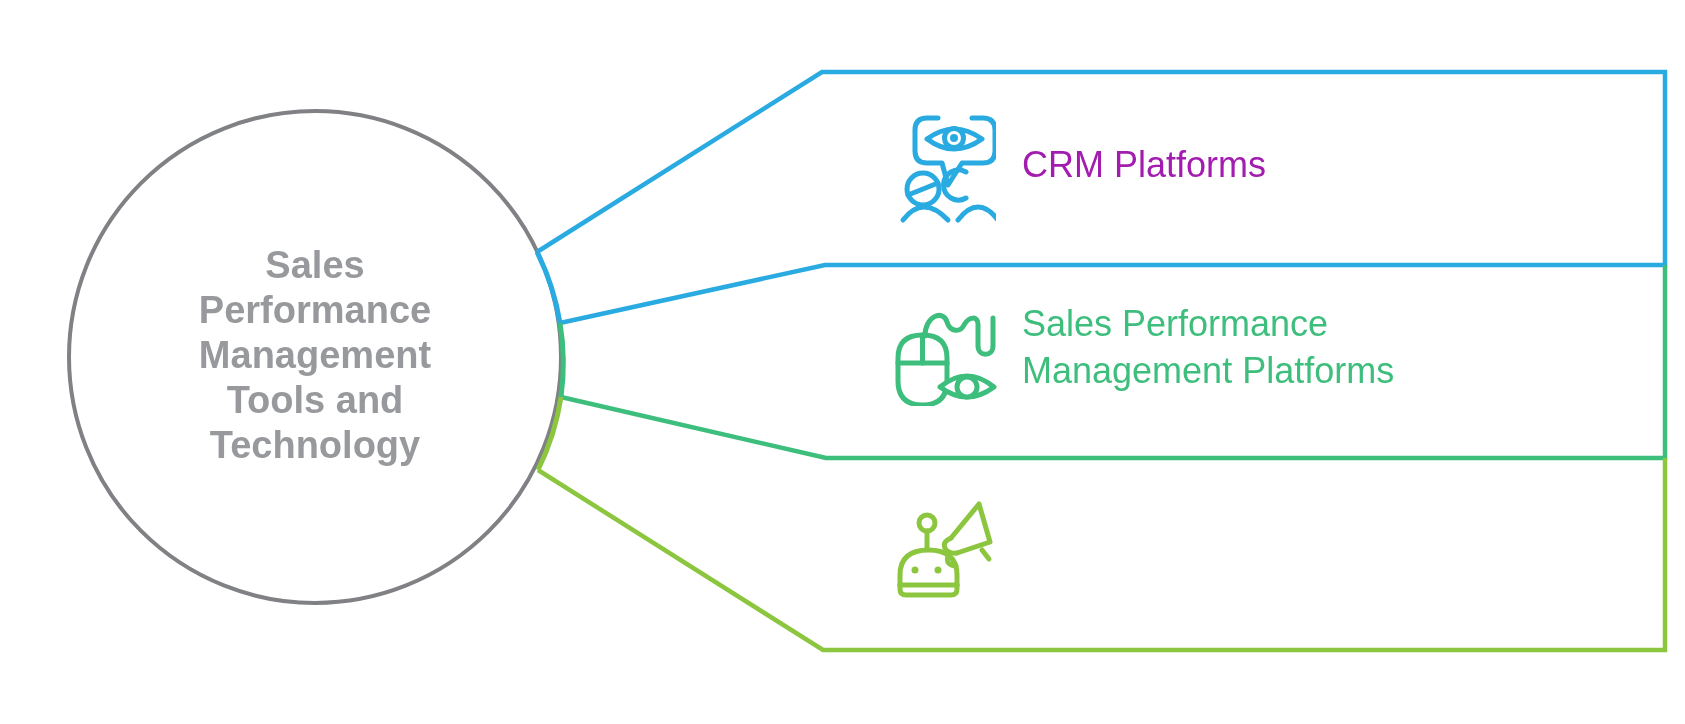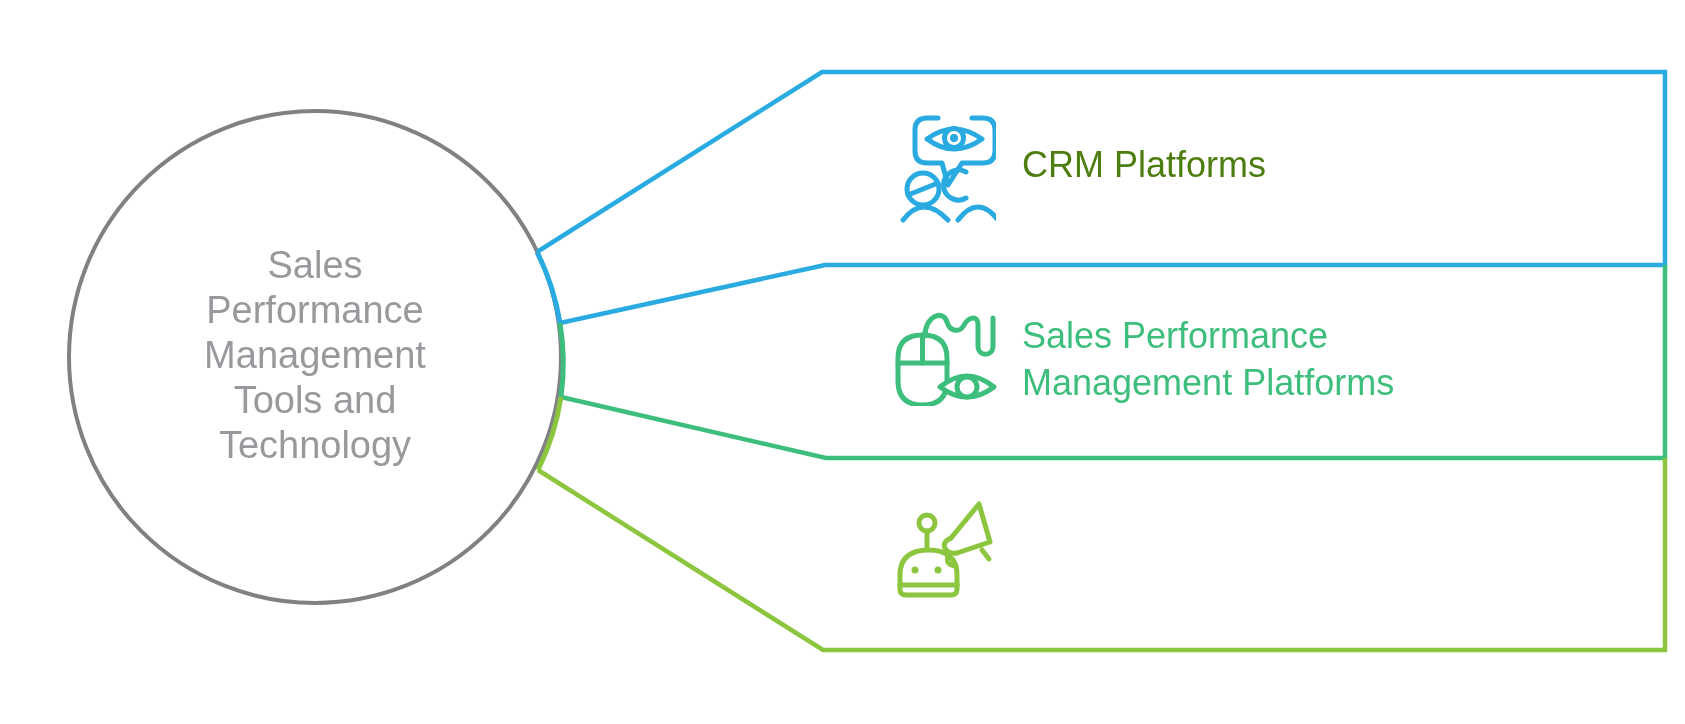--- a/index.html
+++ b/index.html
@@ -13,35 +13,35 @@
   }
   #linework, .icon-svg { position: absolute; }
   #linework { left: 0; top: 0; }
   .hub-title {
     position: absolute;
     left: 95px;
     top: 243px;
     width: 440px;
     text-align: center;
     font-size: 38px;
-    font-weight: 400;
+    font-weight: 700;
     line-height: 45px;
     color: #97999C;
     white-space: pre-line;
   }
   .branch-label {
     position: absolute;
     left: 1022px;
     font-size: 36px;
     font-weight: 500;
     line-height: 47px;
     white-space: pre-line;
   }
-  .branch-label.b1 { top: 142px; line-height: 46px; color: #4d7c0f; }
-  .branch-label.b2 { top: 312px; color: #3DBE7C; }
+  .branch-label.b1 { top: 142px; line-height: 46px; color: #a21caf; }
+  .branch-label.b2 { top: 300px; color: #3DBE7C; }
   .branch-label.b3 { top: 498px; color: #8CC63F; }
   .icon1 { left: 898px; top: 114px; }
   .icon2 { left: 890px; top: 294px; }
   .icon3 { left: 895px; top: 500px; }
 </style>
 </head>
 <body>
 
 <div id="canvas">
 

